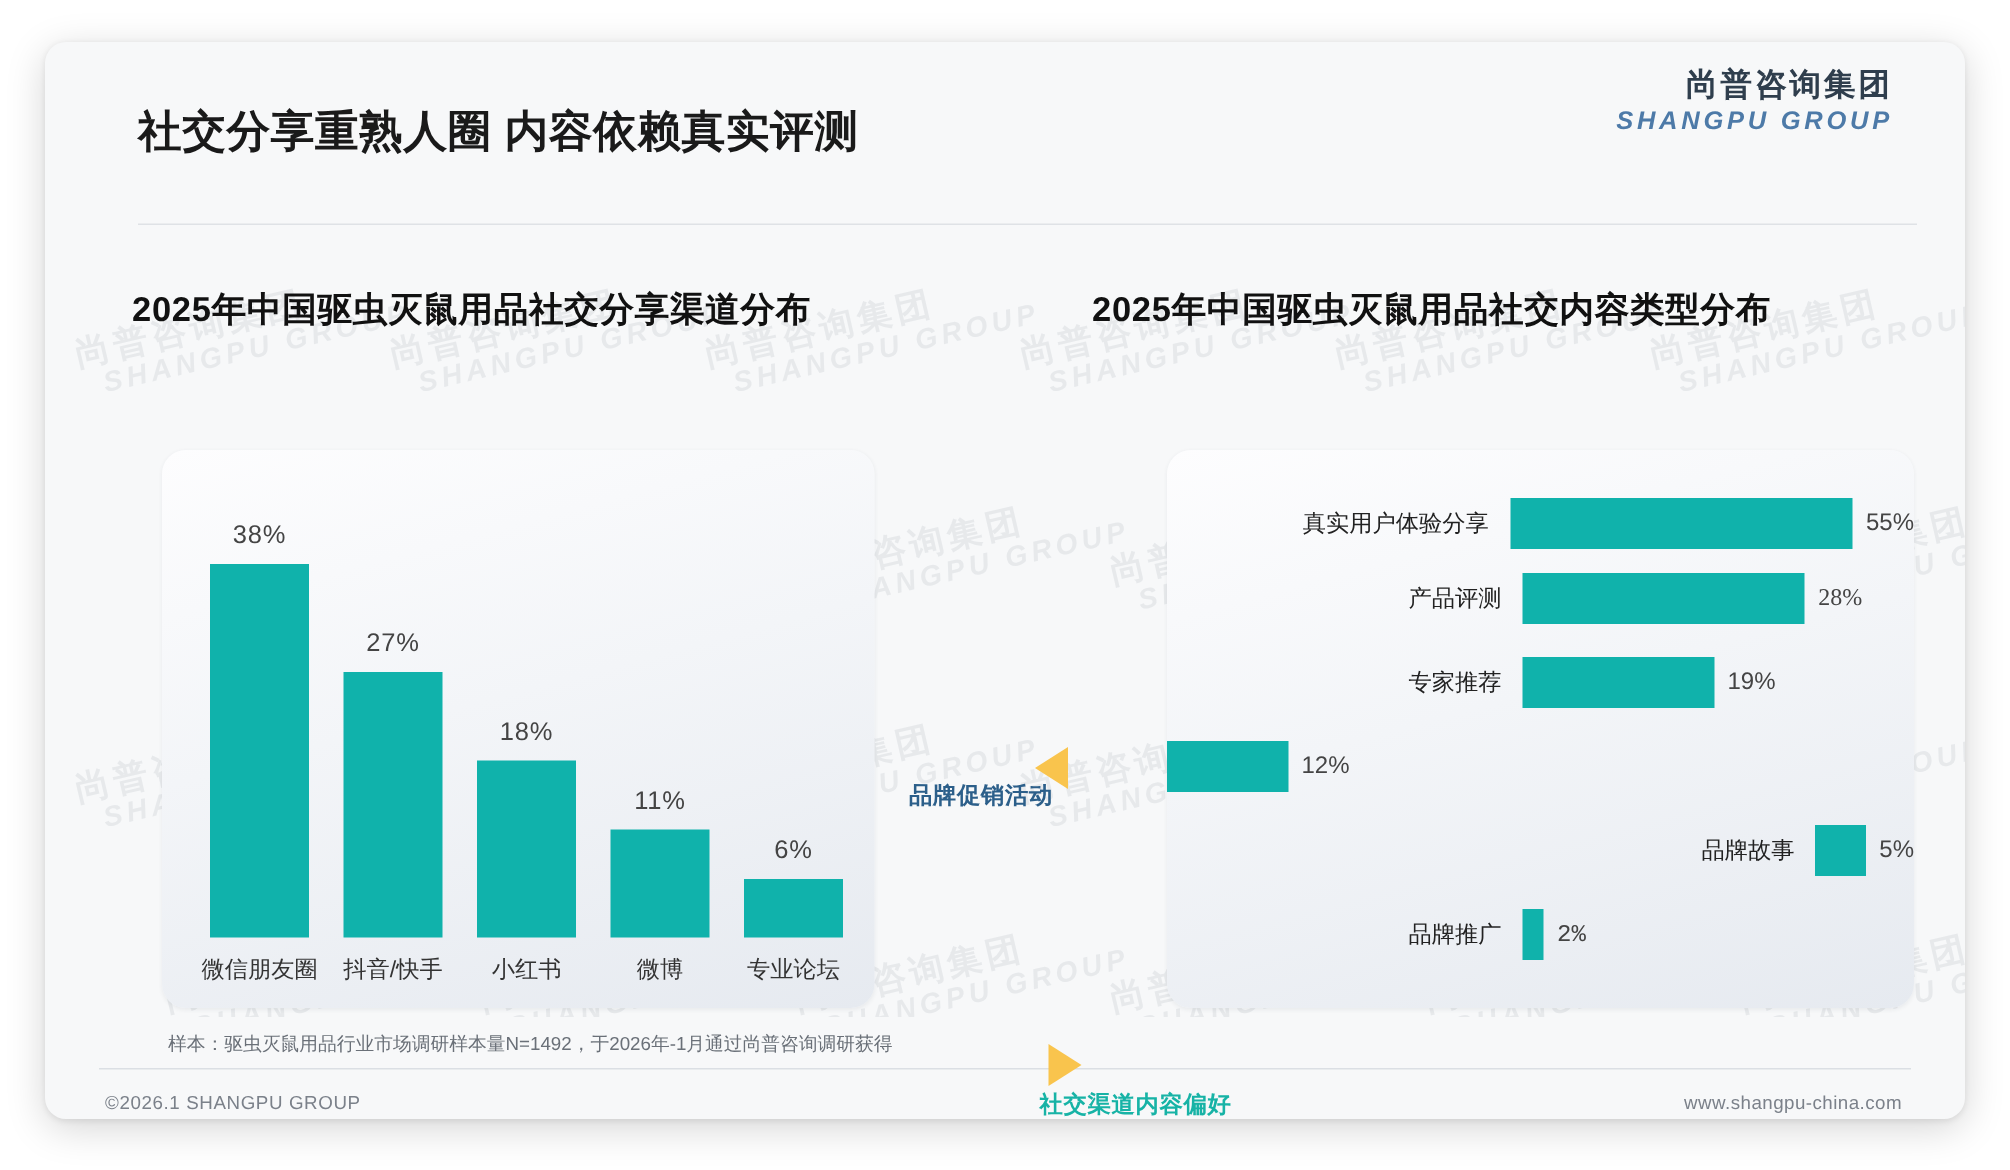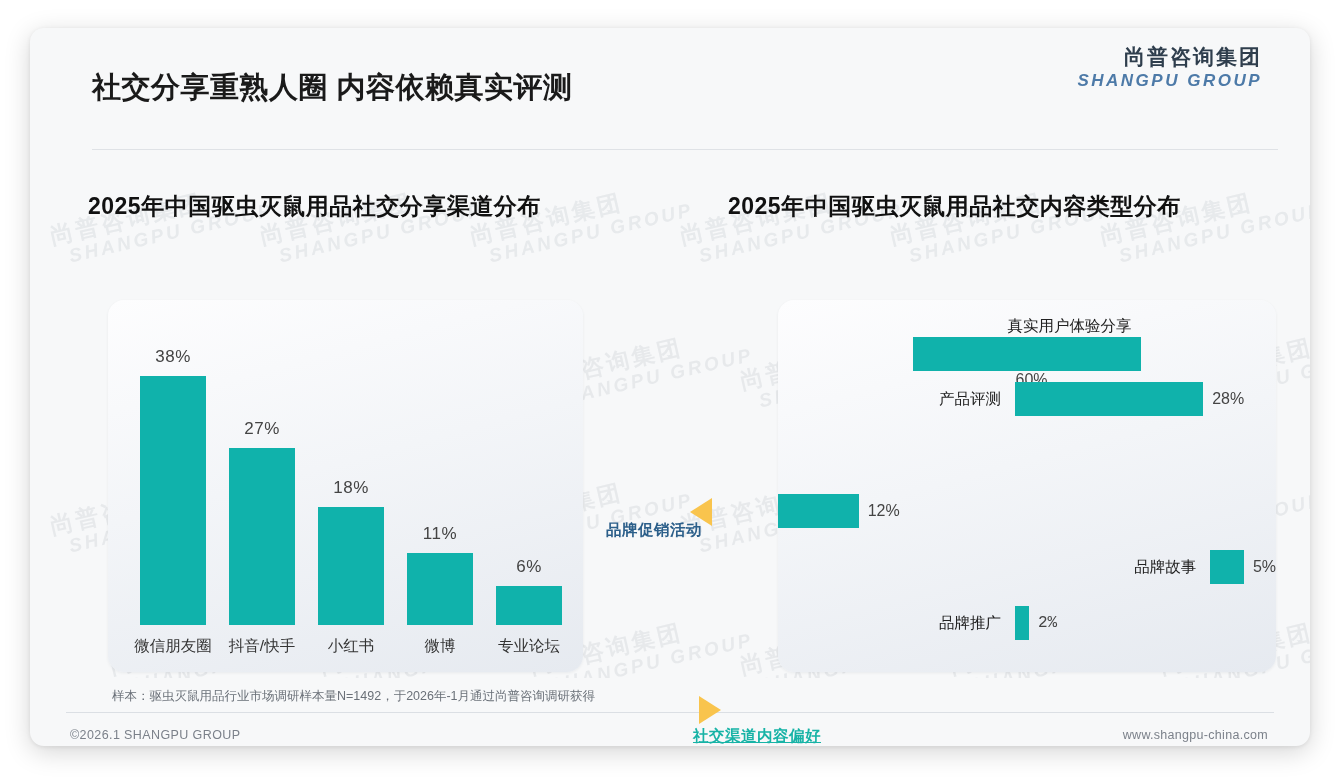--- a/index.html
+++ b/index.html
@@ -224,21 +224,20 @@
     left: 6px; top: -30px;
     border-top: 14px solid transparent;
     border-bottom: 14px solid transparent;
     border-left: 22px solid #f9c44d;
   }
   .note-b .note-text {
     font-size: 15.5px;
     color: #17b3a6;
     font-weight: bold;
     letter-spacing: 0.5px;
-    text-decoration: underline;
   }
 
   
   .footnote {
     position: absolute;
     left: 82px;
     top: 660px;
     font-size: 12.5px;
     color: #6a7078;
     white-space: nowrap;
@@ -421,29 +420,34 @@
           <div class="vbar-col" style="left: 388px;">
             <div class="vbar-val">6%</div>
             <div class="vbar-rect" style="height: 39.3px; background: rgb(16, 178, 171);"></div>
             <div class="vbar-label">专业论坛</div>
           </div>
         </div>
     </div>
 
     <div class="chart-card card-right">
       <div class="hbars" id="hbars">
-          <div class="hrow" style="top: 16px; flex-direction: column;">
+          <div class="hrow" style="top: 32px;">
             <div class="hrow-label">真实用户体验分享</div>
             <div class="hrow-bar" style="width: 228.48px; background: rgb(16, 178, 171);"></div>
-            <div class="hrow-val">60%</div>
-          </div>
-          <div class="hrow" style="top: 82px;">
+            <div class="hrow-val">55%</div>
+          </div>
+          <div class="hrow" style="top: 82px; font-family: Liberation Serif, serif;">
             <div class="hrow-label">产品评测</div>
             <div class="hrow-bar" style="width: 188.16px; background: rgb(16, 178, 171);"></div>
             <div class="hrow-val">28%</div>
+          </div>
+          <div class="hrow" style="top: 138px;">
+            <div class="hrow-label">专家推荐</div>
+            <div class="hrow-bar" style="width: 127.68px; background: rgb(16, 178, 171);"></div>
+            <div class="hrow-val">19%</div>
           </div>
           <div class="hrow" style="top: 194px;">
             <div class="hrow-bar" style="width: 80.64px; background: rgb(16, 178, 171);"></div>
             <div class="hrow-val">12%</div>
           </div>
           <div class="hrow" style="top: 250px; justify-content: flex-end;">
             <div class="hrow-label">品牌故事</div>
             <div class="hrow-bar" style="width: 33.6px; background: rgb(16, 178, 171);"></div>
             <div class="hrow-val">5%</div>
           </div>

